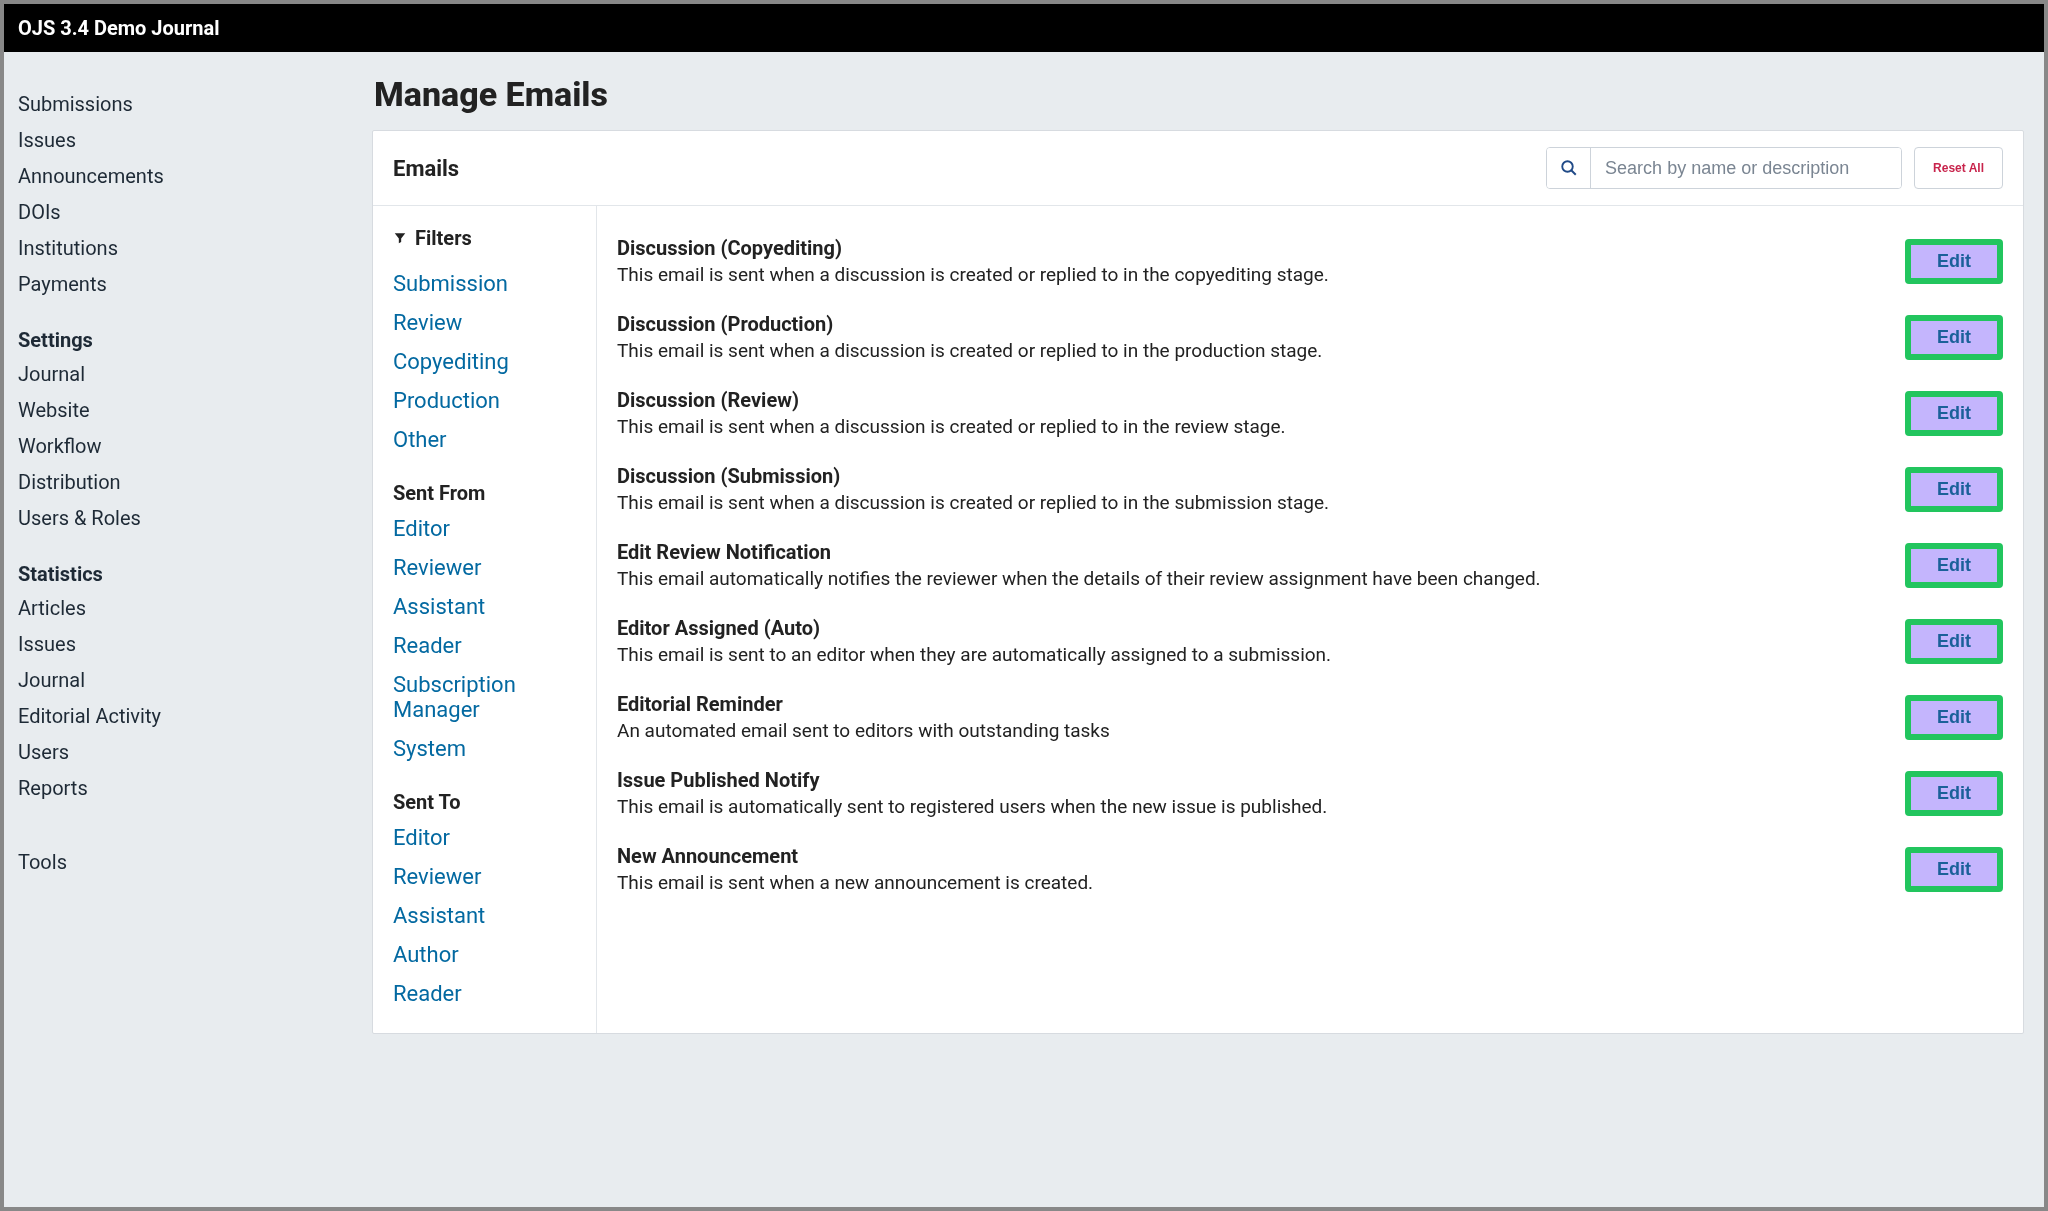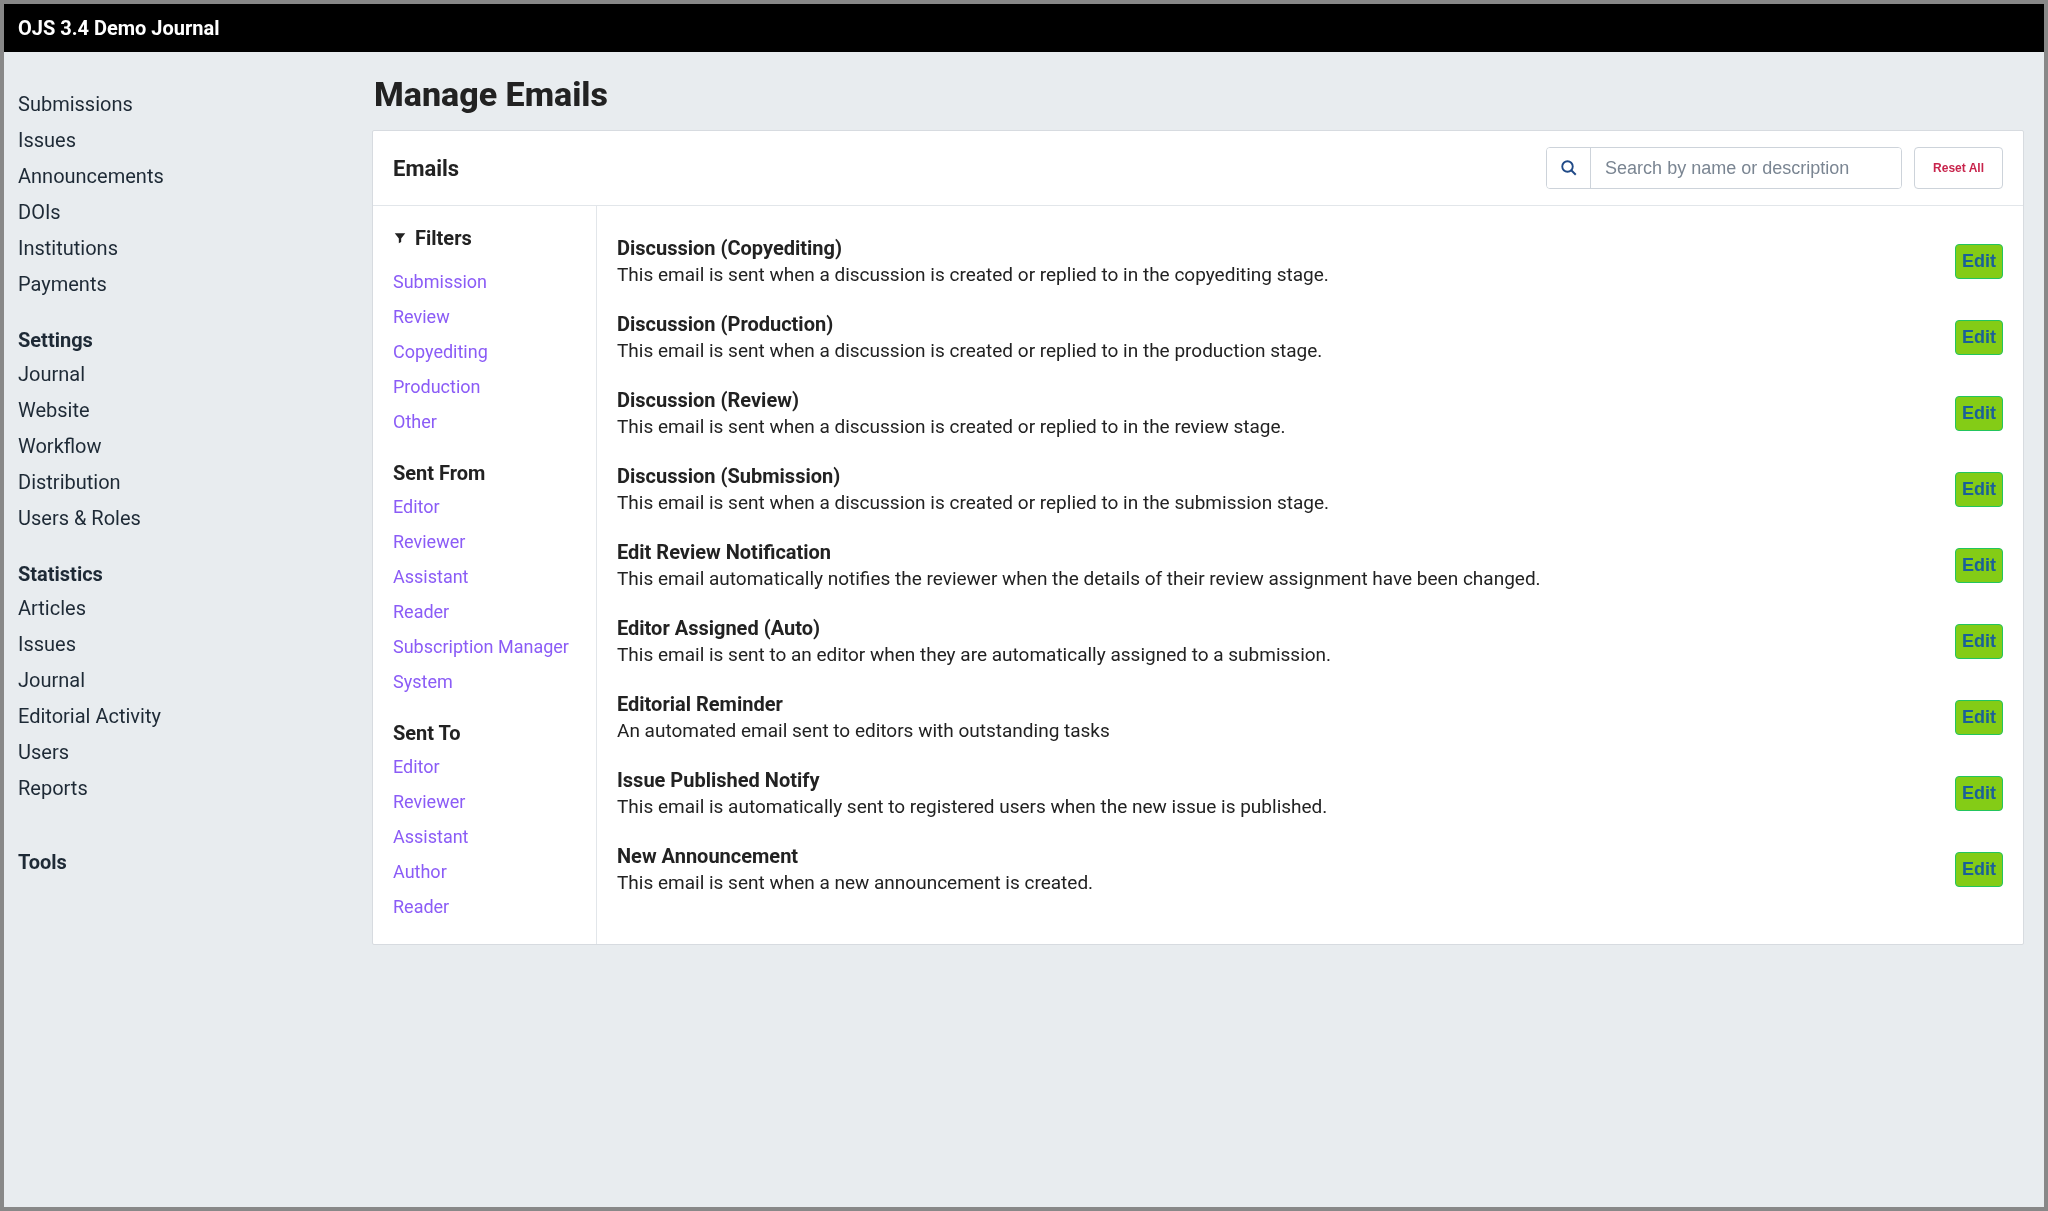--- a/index.html
+++ b/index.html
@@ -123,24 +123,24 @@
       margin-bottom: 14px;
     }
     .filter-group-title {
       font-weight: 700;
       font-size: 20px;
       margin-top: 22px;
       margin-bottom: 4px;
       color: #222;
     }
     .filter-link {
-      color: #8b5cf6;
+      color: #0369a1;
       padding: 7px 0;
       cursor: pointer;
-      font-size: 18px;
+      font-size: 22px;
     }
     .list-col {
       flex: 1;
       padding: 18px 20px;
     }
     .email-item {
       display: flex;
       align-items: center;
       padding: 12px 0 14px 0;
     }
@@ -148,25 +148,25 @@
     .email-title {
       font-weight: 700;
       font-size: 20px;
       margin-bottom: 3px;
     }
     .email-desc {
       font-size: 19px;
       color: #222;
     }
     .edit-btn {
-      border: 1px solid #22c55e;
-      background: #84cc16;
+      border: 6px solid #22c55e;
+      background: #c4b5fd;
       color: #1a6099;
       font-weight: 700;
-      padding: 6px 6px;
+      padding: 6px 26px;
       font-size: 18px;
       border-radius: 4px;
       cursor: pointer;
     }
     .funnel-icon svg { width: 14px; height: 14px; }
     .search-icon-box svg { width: 18px; height: 18px; }
   </style>
 </head>
 <body>
 
@@ -198,21 +198,21 @@
     <div class="nav-heading">Statistics</div>
     <div id="sidebar-stats">
         <div class="nav-link">Articles</div>
         <div class="nav-link">Issues</div>
         <div class="nav-link">Journal</div>
         <div class="nav-link">Editorial Activity</div>
         <div class="nav-link">Users</div>
         <div class="nav-link">Reports</div>
       </div>
 
-    <div class="nav-heading nav-heading-spacer-tools" style="font-weight:700;">Tools</div>
+    <div class="nav-heading nav-heading-spacer-tools" style="font-weight:400;">Tools</div>
   </nav>
 
   <main class="main">
     <h1 class="page-title">Manage Emails</h1>
 
     <div class="panel">
       <div class="panel-header">
         <h2>Emails</h2>
         <div class="spacer"></div>
         <div class="search-wrap">

